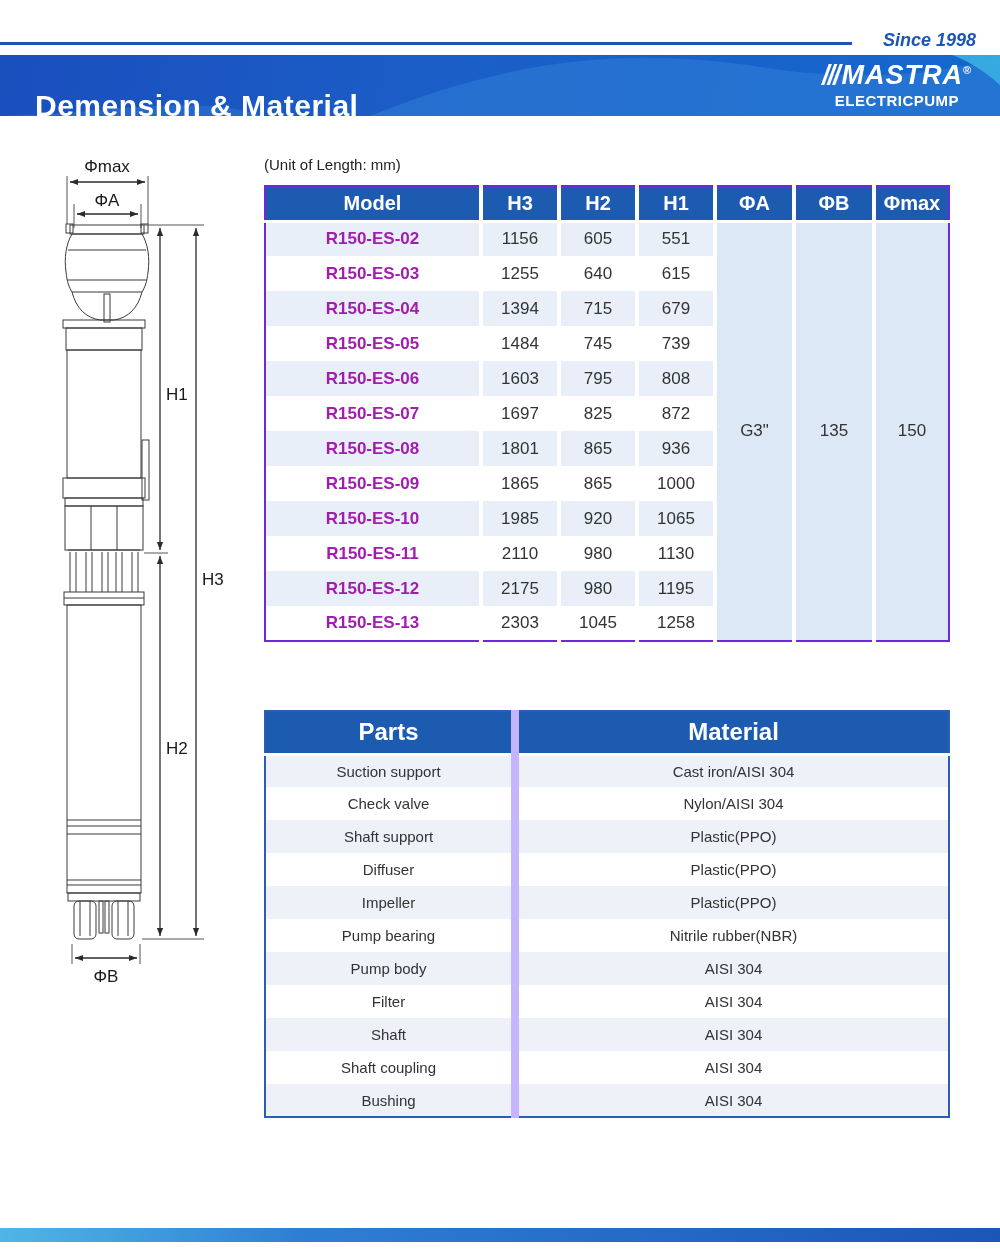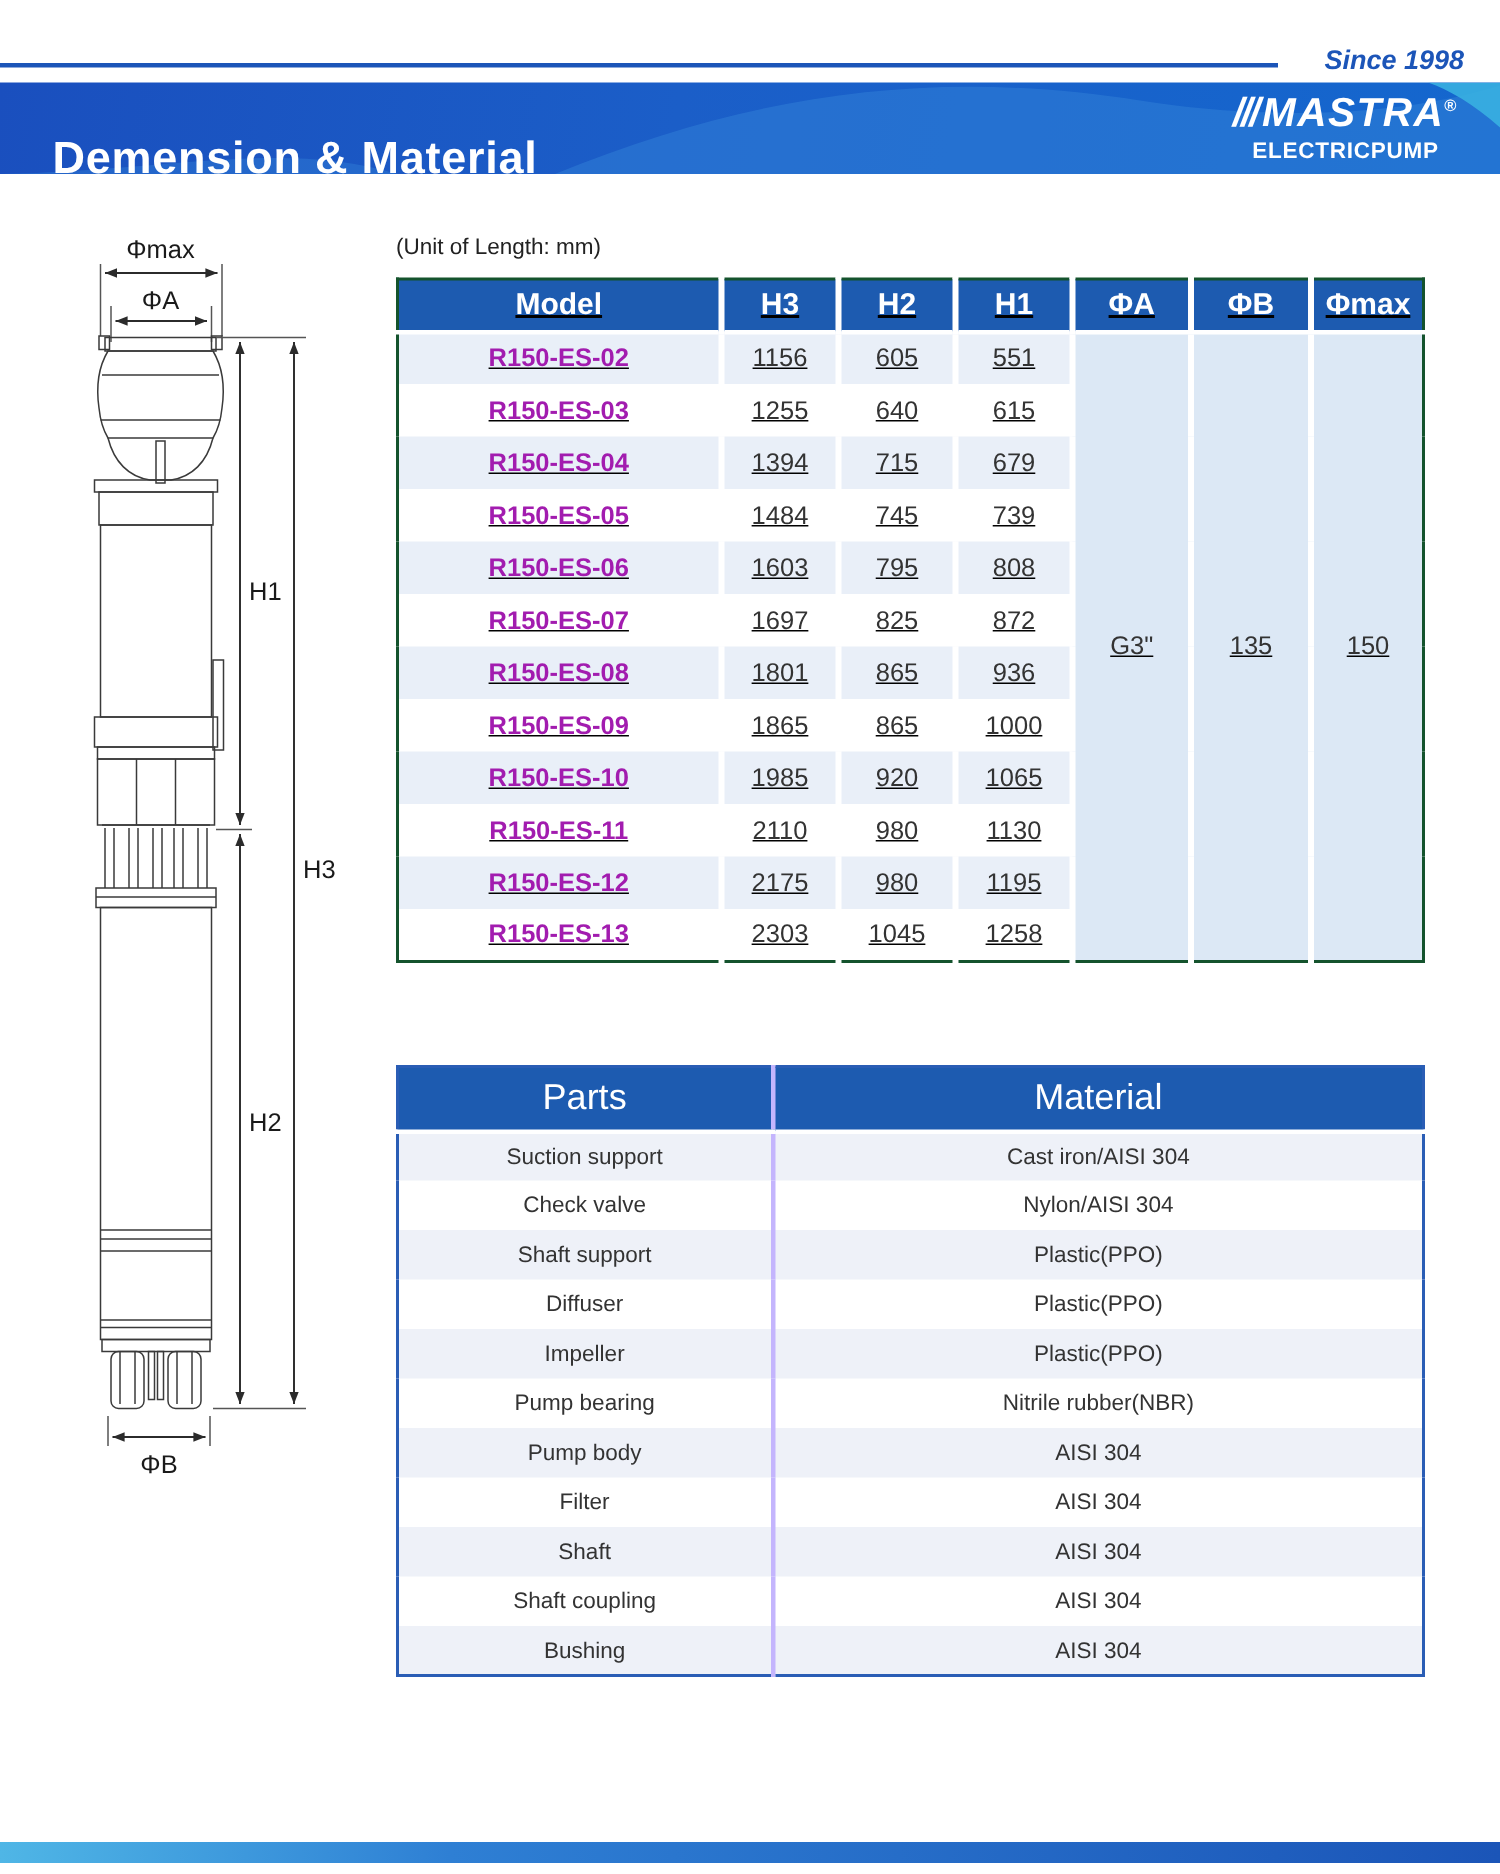--- a/index.html
+++ b/index.html
@@ -24,34 +24,34 @@
   .diagram { position:absolute; left:20px; top:146px; }
   .diagram text { font-family:"Liberation Sans", sans-serif; font-size:17px; fill:#1a1a1a; }
   .d-line { stroke:#3a3a3a; stroke-width:1; fill:none; }
   .d-dim  { stroke:#2b2b2b; stroke-width:1.3; fill:none; }
   .d-ext  { stroke:#555; stroke-width:1; fill:none; }
 
   .unit-note { position:absolute; left:264px; top:156px; font-size:15px; color:#222; }
 
   
   table { border-collapse:collapse; table-layout:fixed; }
-  .dim-table { position:absolute; left:264px; top:185px; width:684px; border:2px solid #14532d;text-decoration:underline; }
+  .dim-table { position:absolute; left:264px; top:185px; width:684px; border:2px solid #6d28d9; }
   .dim-table th { background:#1d5bb0; color:#fff; font-size:20px; font-weight:bold; height:35px;
                   border-bottom:3px solid #fff; }
   .dim-table th + th, .dim-table td + td { border-left:4px solid #fff; }
   .dim-table td { height:35px; text-align:center; font-size:17px; color:#333; }
   .dim-table tbody tr:nth-child(odd) { background:#e9eff8; }
   .dim-table td.model-cell { font-weight:bold; color:#a21caf; font-size:17px;margin-left:43px; }
   .dim-table td.merged { background:#dce8f5; font-size:17px; color:#333; }
 
   
   .parts-table { position:absolute; left:264px; top:710px; width:684px; border:2px solid #2a5db5; }
-  .parts-table th { background:#1d5bb0; color:#fff; font-size:24px; font-weight:normal; height:43px;
+  .parts-table th { background:#1d5bb0; color:#fff; font-size:24px; font-weight:bold; height:43px;
                     border-bottom:3px solid #fff;text-align:center; }
-  .parts-table th + th, .parts-table td + td { border-left:3px solid #c4b5fd; }
+  .parts-table th + th, .parts-table td + td { border-left:8px solid #c4b5fd; }
   .parts-table td { height:33px; text-align:center; font-size:15px; color:#333; }
   .parts-table tbody tr:nth-child(odd) { background:#eef1f8; }
 
   .footer-bar { position:absolute; left:0; top:1228px; width:1000px; height:14px;
                 background:linear-gradient(90deg,#4fb6e6 0%,#2e7fd4 30%,#1b55b8 100%); }
 </style>
 </head>
 <body>
 
 <div class="page">

